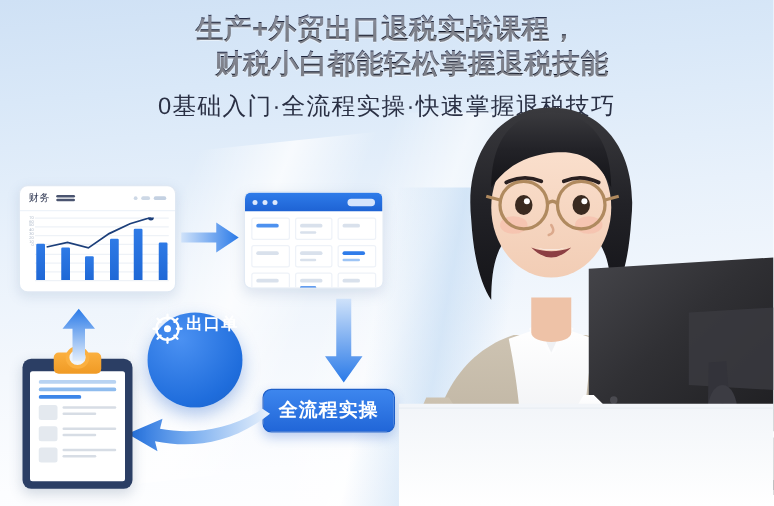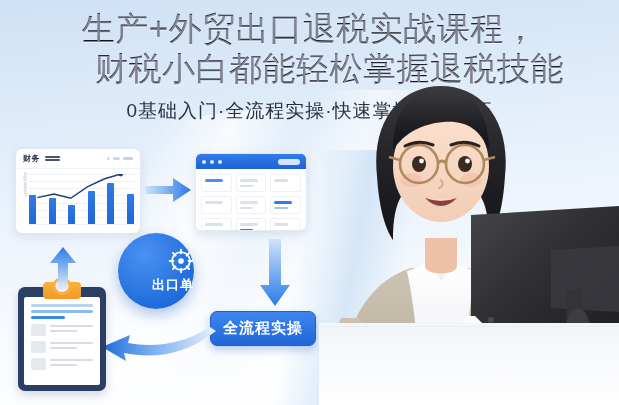--- a/index.html
+++ b/index.html
@@ -17,22 +17,22 @@
     background:linear-gradient(118deg,rgba(255,255,255,0) 38%,rgba(255,255,255,.75) 52%,rgba(255,255,255,0) 64%);
     transform:rotate(-6deg);}
   .sheen.b{left:150px;top:90px;width:300px;height:330px;
     background:linear-gradient(110deg,rgba(255,255,255,0) 40%,rgba(255,255,255,.55) 55%,rgba(255,255,255,0) 70%);}
   .sheen.c{left:250px;top:150px;width:180px;height:255px;
     background:linear-gradient(100deg,rgba(195,220,245,0) 30%,rgba(186,214,242,.55) 55%,rgba(195,220,245,0) 78%);}
 
   
   .head{position:absolute;left:0;top:10px;width:619px;text-align:center;}
   .t-line{
-    font-weight:normal;letter-spacing:.5px;line-height:1.16;
-    font-size:33px;
+    font-weight:bold;letter-spacing:.5px;line-height:1.16;
+    font-size:22px;
     color:#151a2e;
     background:linear-gradient(180deg,#2b3350 0%,#141a2c 55%,#0d1120 100%);
     -webkit-background-clip:text;background-clip:text;
     -webkit-text-fill-color:transparent;
     text-shadow:0 1px 0 rgba(255,255,255,.45);
   }
   .t-line.l2{margin-top:2px;margin-left:40px;}
   .sub{
     margin-top:9px;font-size:19px;color:#2a3044;letter-spacing:1px;
     font-weight:500;
@@ -43,21 +43,21 @@
 
   
   .card-chart{
     position:absolute;left:15px;top:13px;width:124px;height:84px;
     background:#ffffff;border:1px solid #dfe8f3;border-radius:7px;
     box-shadow:0 3px 9px rgba(100,130,170,.16);
     padding:0;overflow:hidden;
   }
   .cc-head{display:flex;align-items:center;height:19px;padding:0 7px;
     border-bottom:1px solid #eef3f9;}
-  .cc-title{font-size:8px;font-weight:bold;color:#2c3550;letter-spacing:.5px;}
+  .cc-title{font-size:8px;font-weight:normal;color:#2c3550;letter-spacing:.5px;}
   .cc-dash{margin-left:5px;width:15px;}
   .cc-dash i{display:block;height:1.6px;background:#4a5470;border-radius:1px;margin:1.6px 0;}
   .cc-dots{margin-left:auto;display:flex;align-items:center;gap:3px;}
   .cc-dots .d{width:3px;height:3px;border-radius:50%;background:#cdd8e6;}
   .cc-dots .p{width:7px;height:3px;border-radius:2px;background:#cdd8e6;}
   .cc-dots .p2{width:10px;height:3px;border-radius:2px;background:#c4d1e2;}
 
   .cc-body{position:relative;height:64px;padding:4px 5px 0 12px;}
   .yaxis{position:absolute;left:2px;top:4px;height:52px;width:9px;}
   .yaxis span{display:block;font-size:3.2px;color:#aab6c6;line-height:1;text-align:right;}
@@ -101,24 +101,24 @@
   .cp-l.d{background:#8fbcee;}
   .cp-l.h{background:#3d86e8;width:55%;}
   .cp-row{display:flex;gap:4px;align-items:flex-start;margin-top:5px;}
   .cp-box{width:15px;height:12px;background:#e4e9ef;border-radius:2px;flex:none;}
   .cp-lines{flex:1;padding-top:1px;}
   .cp-lines i{display:block;height:2px;background:#d7dde5;border-radius:1px;margin-bottom:3px;}
   .cp-lines i.s{width:62%;}
 
   
   .badge{
-    position:absolute;left:118px;top:98px;width:76px;height:76px;border-radius:50%;
+    position:absolute;left:118px;top:115px;width:76px;height:76px;border-radius:50%;
     background:radial-gradient(circle at 35% 28%,#4b91f2,#1f6ddc 70%,#1a5fc6 100%);
     box-shadow:0 6px 14px rgba(30,95,200,.35);
-    display:flex;flex-direction:column;align-items:flex-end;justify-content:center;gap:2px;
+    display:flex;flex-direction:row;align-items:flex-start;justify-content:center;gap:2px;
   }
   .badge .bl{color:#fff;font-size:13px;font-weight:bold;letter-spacing:1px;}
 
   
   .procbtn{
     position:absolute;left:210px;top:176px;
     background:linear-gradient(180deg,#3d86ee,#2166d8);
     color:#fff;font-size:15px;font-weight:bold;letter-spacing:1px;
     padding:7px 12px;border-radius:7px;border:1px solid #1e5fc9;
     box-shadow:0 4px 9px rgba(35,95,205,.3);

